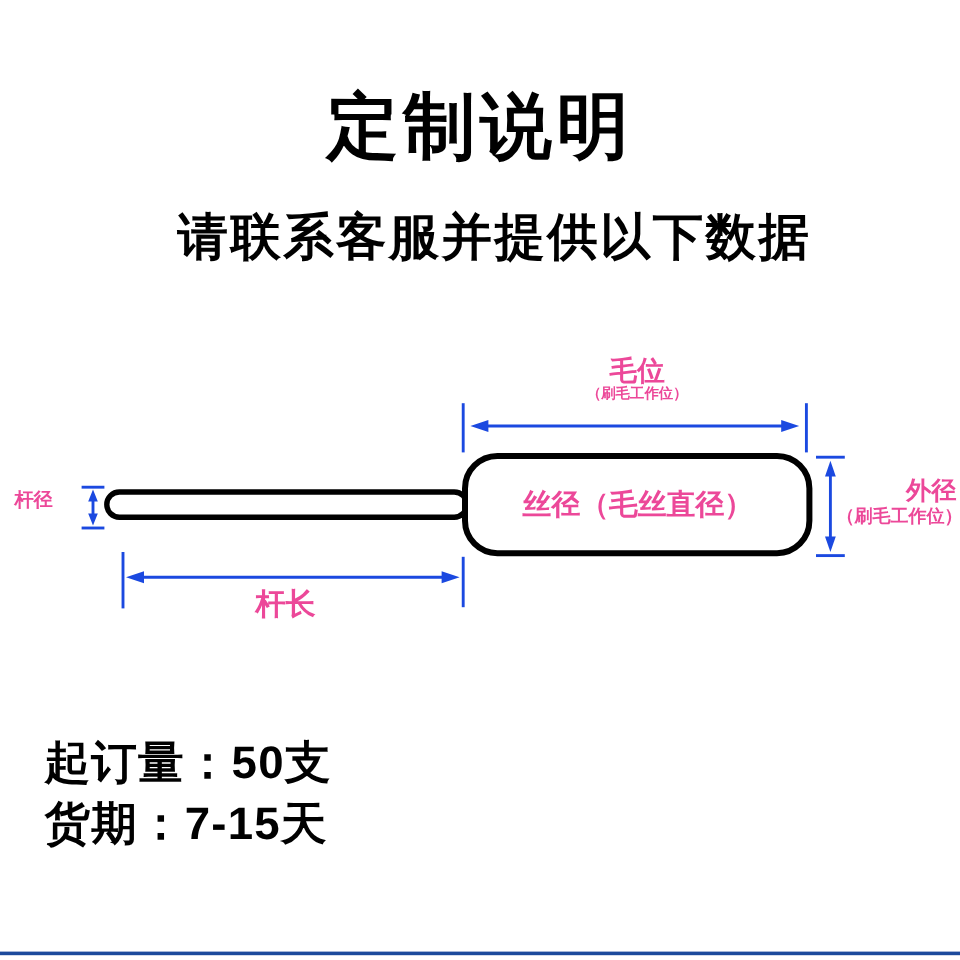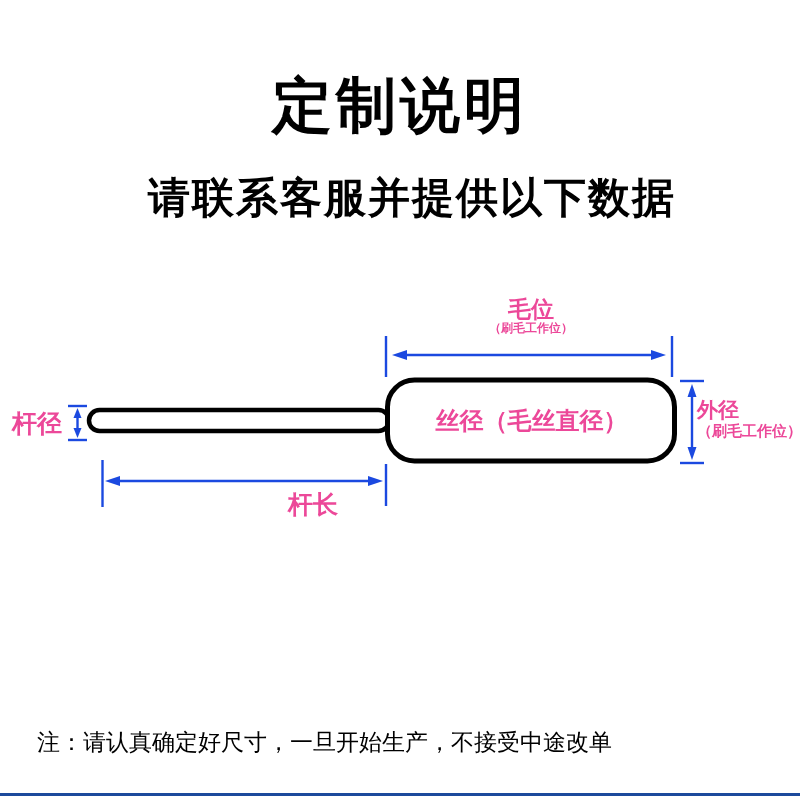--- a/index.html
+++ b/index.html
@@ -31,23 +31,23 @@
     line-height:1.15;
     white-space:nowrap;
   }
   .lbl-maowei{left:381px;top:296px;width:300px;text-align:center;font-size:23px;}
   .lbl-maowei .sub{font-size:12px;}
   .lbl-sijing{
     left:388px;top:380px;width:287px;height:81px;
     display:flex;align-items:center;justify-content:center;
     font-size:24px;text-align:left;
   }
-  .lbl-ganjing{left:12px;top:409px;font-size:25px;}
-  .lbl-ganchang{left:138px;top:490px;width:200px;text-align:right;font-size:25px;}
-  .lbl-waijing{left:697px;top:398px;width:100px;text-align:left;font-size:21px;}
+  .lbl-ganjing{left:12px;top:409px;font-size:16px;}
+  .lbl-ganchang{left:138px;top:490px;width:200px;text-align:center;font-size:25px;}
+  .lbl-waijing{left:697px;top:398px;width:100px;text-align:right;font-size:21px;}
   .lbl-waijing .sub{font-size:15px;}
   .order-line{
     position:absolute;left:37px;
     font-size:38px;font-weight:600;letter-spacing:1px;
     color:#000;white-space:nowrap;
   }
   .order-line.moq{top:610px;}
   .order-line.lead{top:661px;}
   .note-line{
     position:absolute;left:37px;top:727px;
@@ -118,19 +118,20 @@
 
   <div class="dim-label lbl-ganjing">杆径</div>
 
   <div class="dim-label lbl-ganchang">杆长</div>
 
   <div class="dim-label lbl-waijing">
     <div>外径</div>
     <div class="sub">（刷毛工作位）</div>
   </div>
 
+  <div class="order-line moq"><span>起订量：</span><span>50支</span></div>
 
+  <div class="order-line lead"><span>货期：</span><span>7-15天</span></div>
 
-  <div class="note-line">注：请认真确定好尺寸，一旦开始生产，不接受中途改单</div>
 
   <div class="bottom-divider"></div>
 
 </div>
 
 </body></html>

